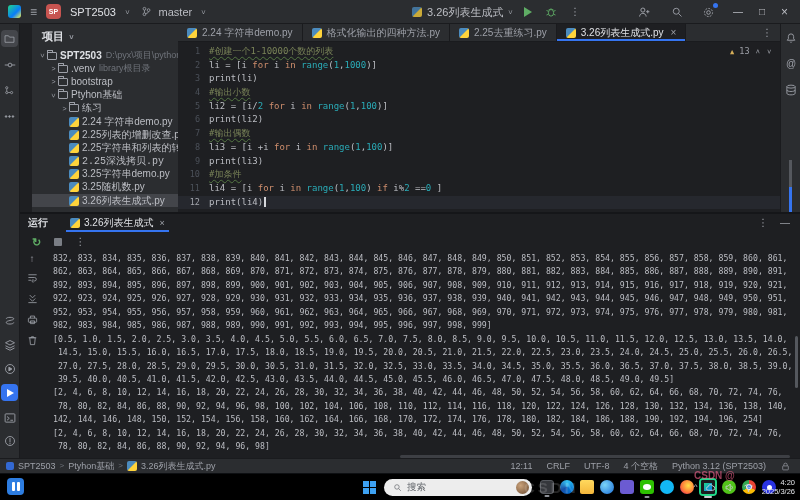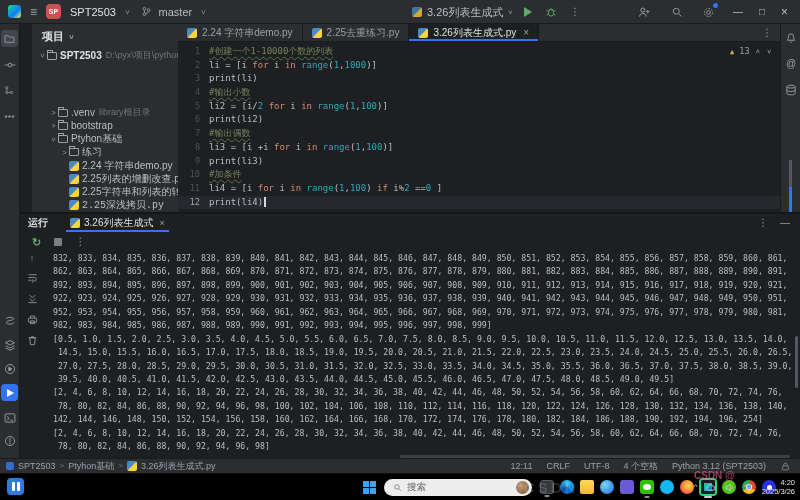--- a/index.html
+++ b/index.html
@@ -292,21 +292,21 @@
       <span>项目</span>
       <span class="chev g rot90">&gt;</span>
     </div>
     <div id="tree">
         <div class="tree-row" style="padding-left: 6px;">
           <span class="tree-chev g rot90">&gt;</span>
           <span class="fold"></span>
           <span class="tree-lbl bold">SPT2503</span>
           <span class="tree-ann">D:\pyx\项目\python\myflaskd</span>
         </div>
-        <div class="tree-row" style="padding-left: 17px; margin-top: 44px;">
+        <div class="tree-row" style="padding-left: 17px;">
           <span class="tree-chev g">&gt;</span>
           <span class="fold"></span>
           <span class="tree-lbl">.venv</span>
           <span class="tree-ann">library根目录</span>
         </div>
         <div class="tree-row" style="padding-left: 17px;">
           <span class="tree-chev g">&gt;</span>
           <span class="fold"></span>
           <span class="tree-lbl">bootstrap</span>
         </div>
@@ -356,20 +356,24 @@
           <span class="tree-lbl">3.26列表生成式.py</span>
         </div>
       </div>
     <span class="proj-scroll"></span>
   </div>
 
   <div class="tabbar" id="tabbar">
       <div class="tab">
         <span class="pyico"></span>
         <span>2.24 字符串demo.py</span>
+      </div>
+      <div class="tab">
+        <span class="pyico"></span>
+        <span>格式化输出的四种方法.py</span>
       </div>
       <div class="tab">
         <span class="pyico"></span>
         <span>2.25去重练习.py</span>
       </div>
       <div class="tab active">
         <span class="pyico"></span>
         <span>3.26列表生成式.py</span>
         <span class="close g">×</span>
       </div>

